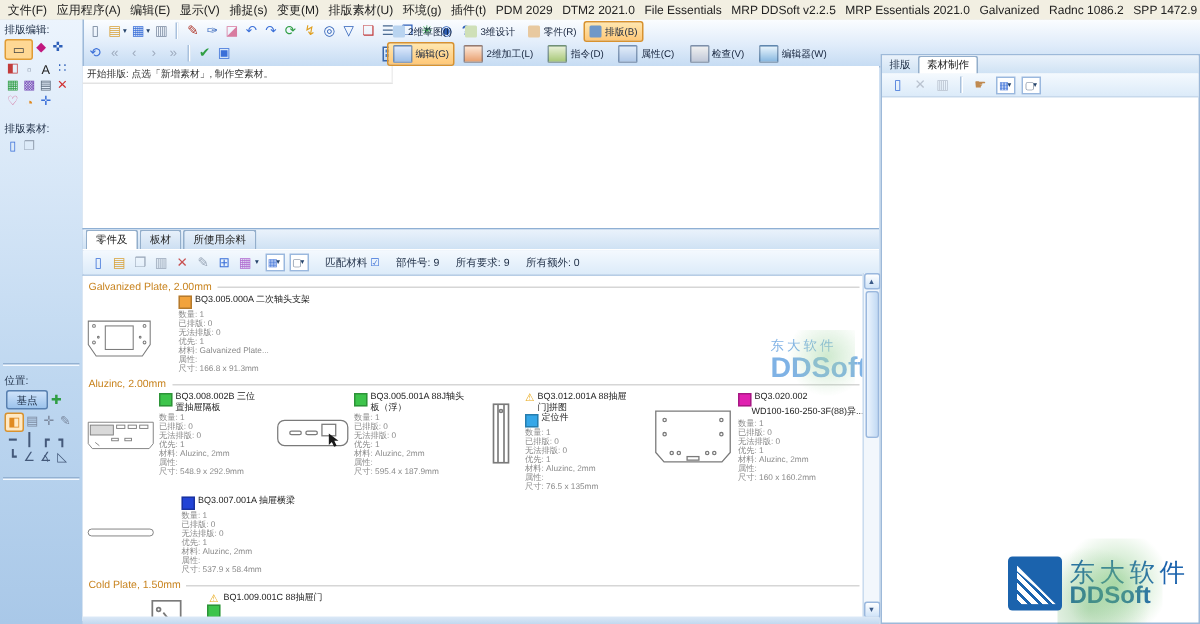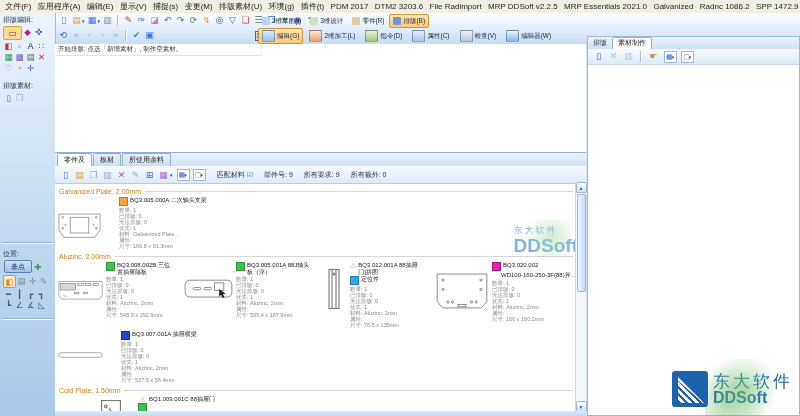--- a/index.html
+++ b/index.html
@@ -130,23 +130,23 @@
 <div id="menubar">
   <span class="menu-item">文件(F)</span>
   <span class="menu-item">应用程序(A)</span>
   <span class="menu-item">编辑(E)</span>
   <span class="menu-item">显示(V)</span>
   <span class="menu-item">捕捉(s)</span>
   <span class="menu-item">变更(M)</span>
   <span class="menu-item">排版素材(U)</span>
   <span class="menu-item">环境(g)</span>
   <span class="menu-item">插件(t)</span>
-  <span class="menu-item">PDM 2017</span>
-  <span class="menu-item">DTM2 3203.6</span>
-  <span class="menu-item">File Radimport</span>
+  <span class="menu-item">PDM 2029</span>
+  <span class="menu-item">DTM2 2021.0</span>
+  <span class="menu-item">File Essentials</span>
   <span class="menu-item">MRP DDSoft v2.2.5</span>
   <span class="menu-item">MRP Essentials 2021.0</span>
   <span class="menu-item">Galvanized</span>
   <span class="menu-item">Radnc 1086.2</span>
   <span class="menu-item">SPP 1472.9</span>
   <span class="menu-item">说明(H)</span>
 </div>
 
 <div id="toolbar">
   <div class="tb-row">

